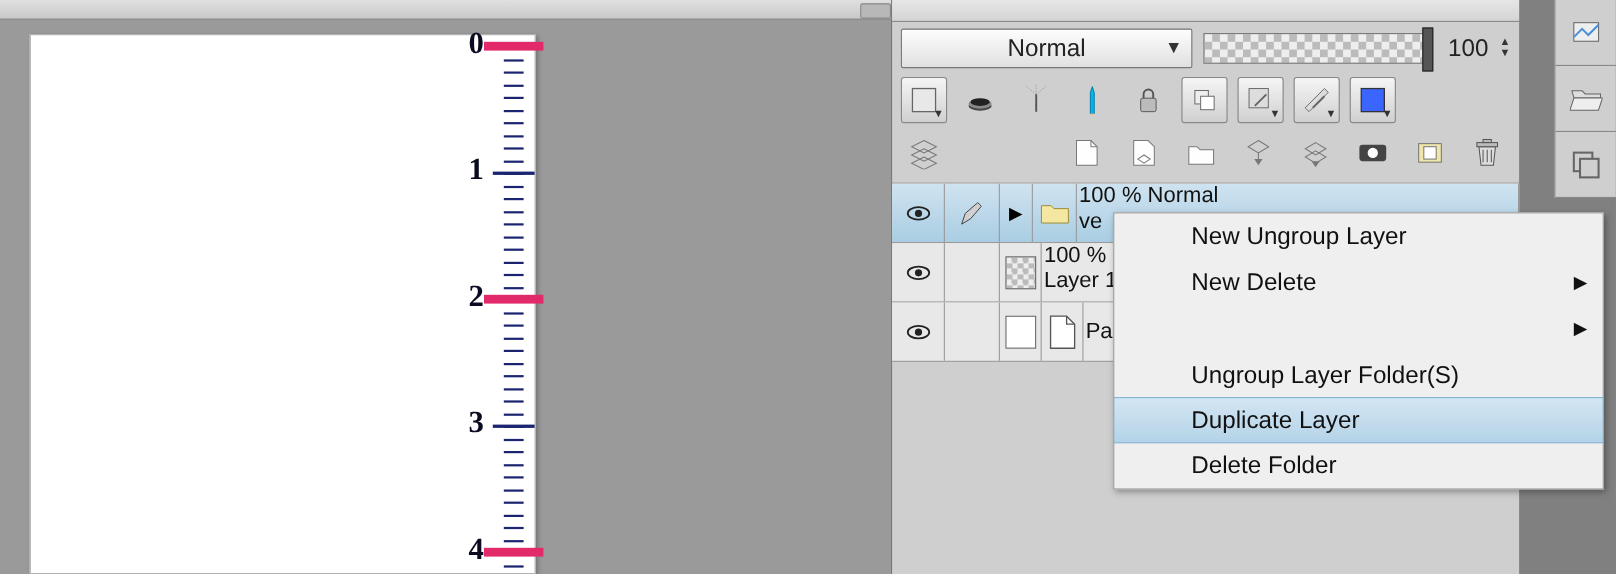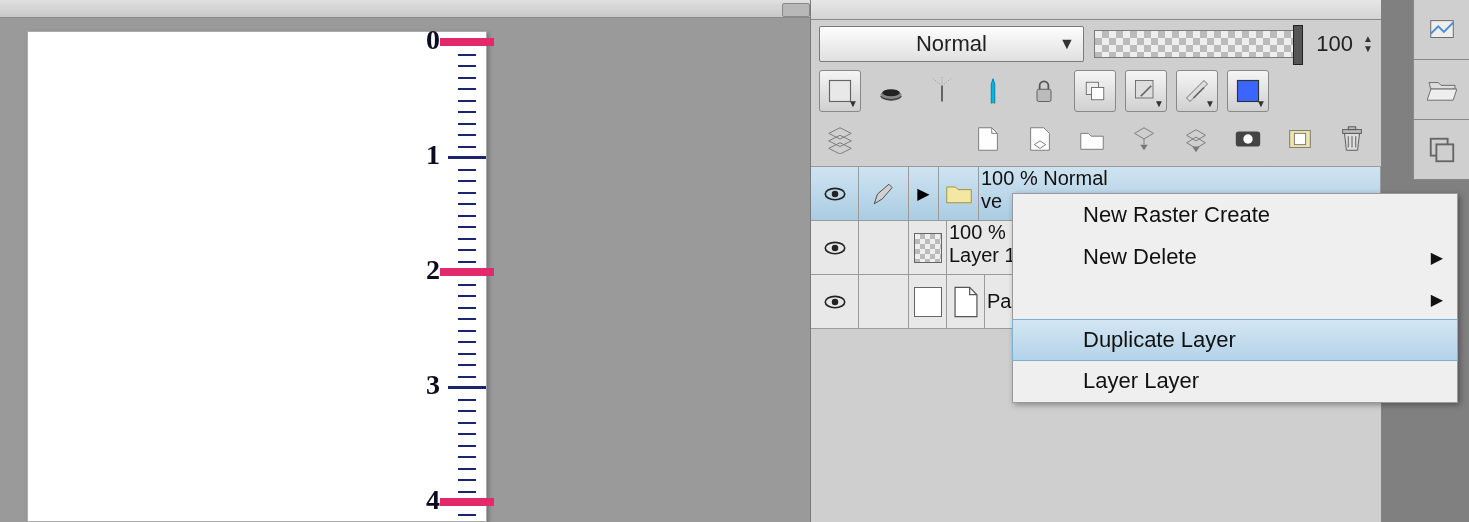--- a/index.html
+++ b/index.html
@@ -515,28 +515,31 @@
   <div class="slot">
     <svg width="30" height="30" viewBox="0 0 32 32">
         <rect x="4" y="4" width="18" height="18" fill="none" stroke="#666" stroke-width="2"></rect>
         <rect x="10" y="10" width="18" height="18" fill="#cfcfcf" stroke="#666" stroke-width="2"></rect>
       </svg>
   </div>
 </div>
 
 <div class="context-menu" id="ctx">
     <div class="menu-item">
-      <span>New Raster Create</span>
+      <span>New Ungroup Layer</span>
     </div>
     <div class="menu-item">
       <span>New Delete</span>
       <span class="arrow">▶</span>
     </div>
     <div class="menu-item">
       <span class="arrow">▶</span>
     </div>
+    <div class="menu-item">
+      <span>Ungroup Layer Folder(S)</span>
+    </div>
     <div class="menu-item hover">
       <span>Duplicate Layer</span>
     </div>
     <div class="menu-item">
-      <span>Layer Layer</span>
+      <span>Delete Folder</span>
     </div>
   </div>
 
 </body></html>

